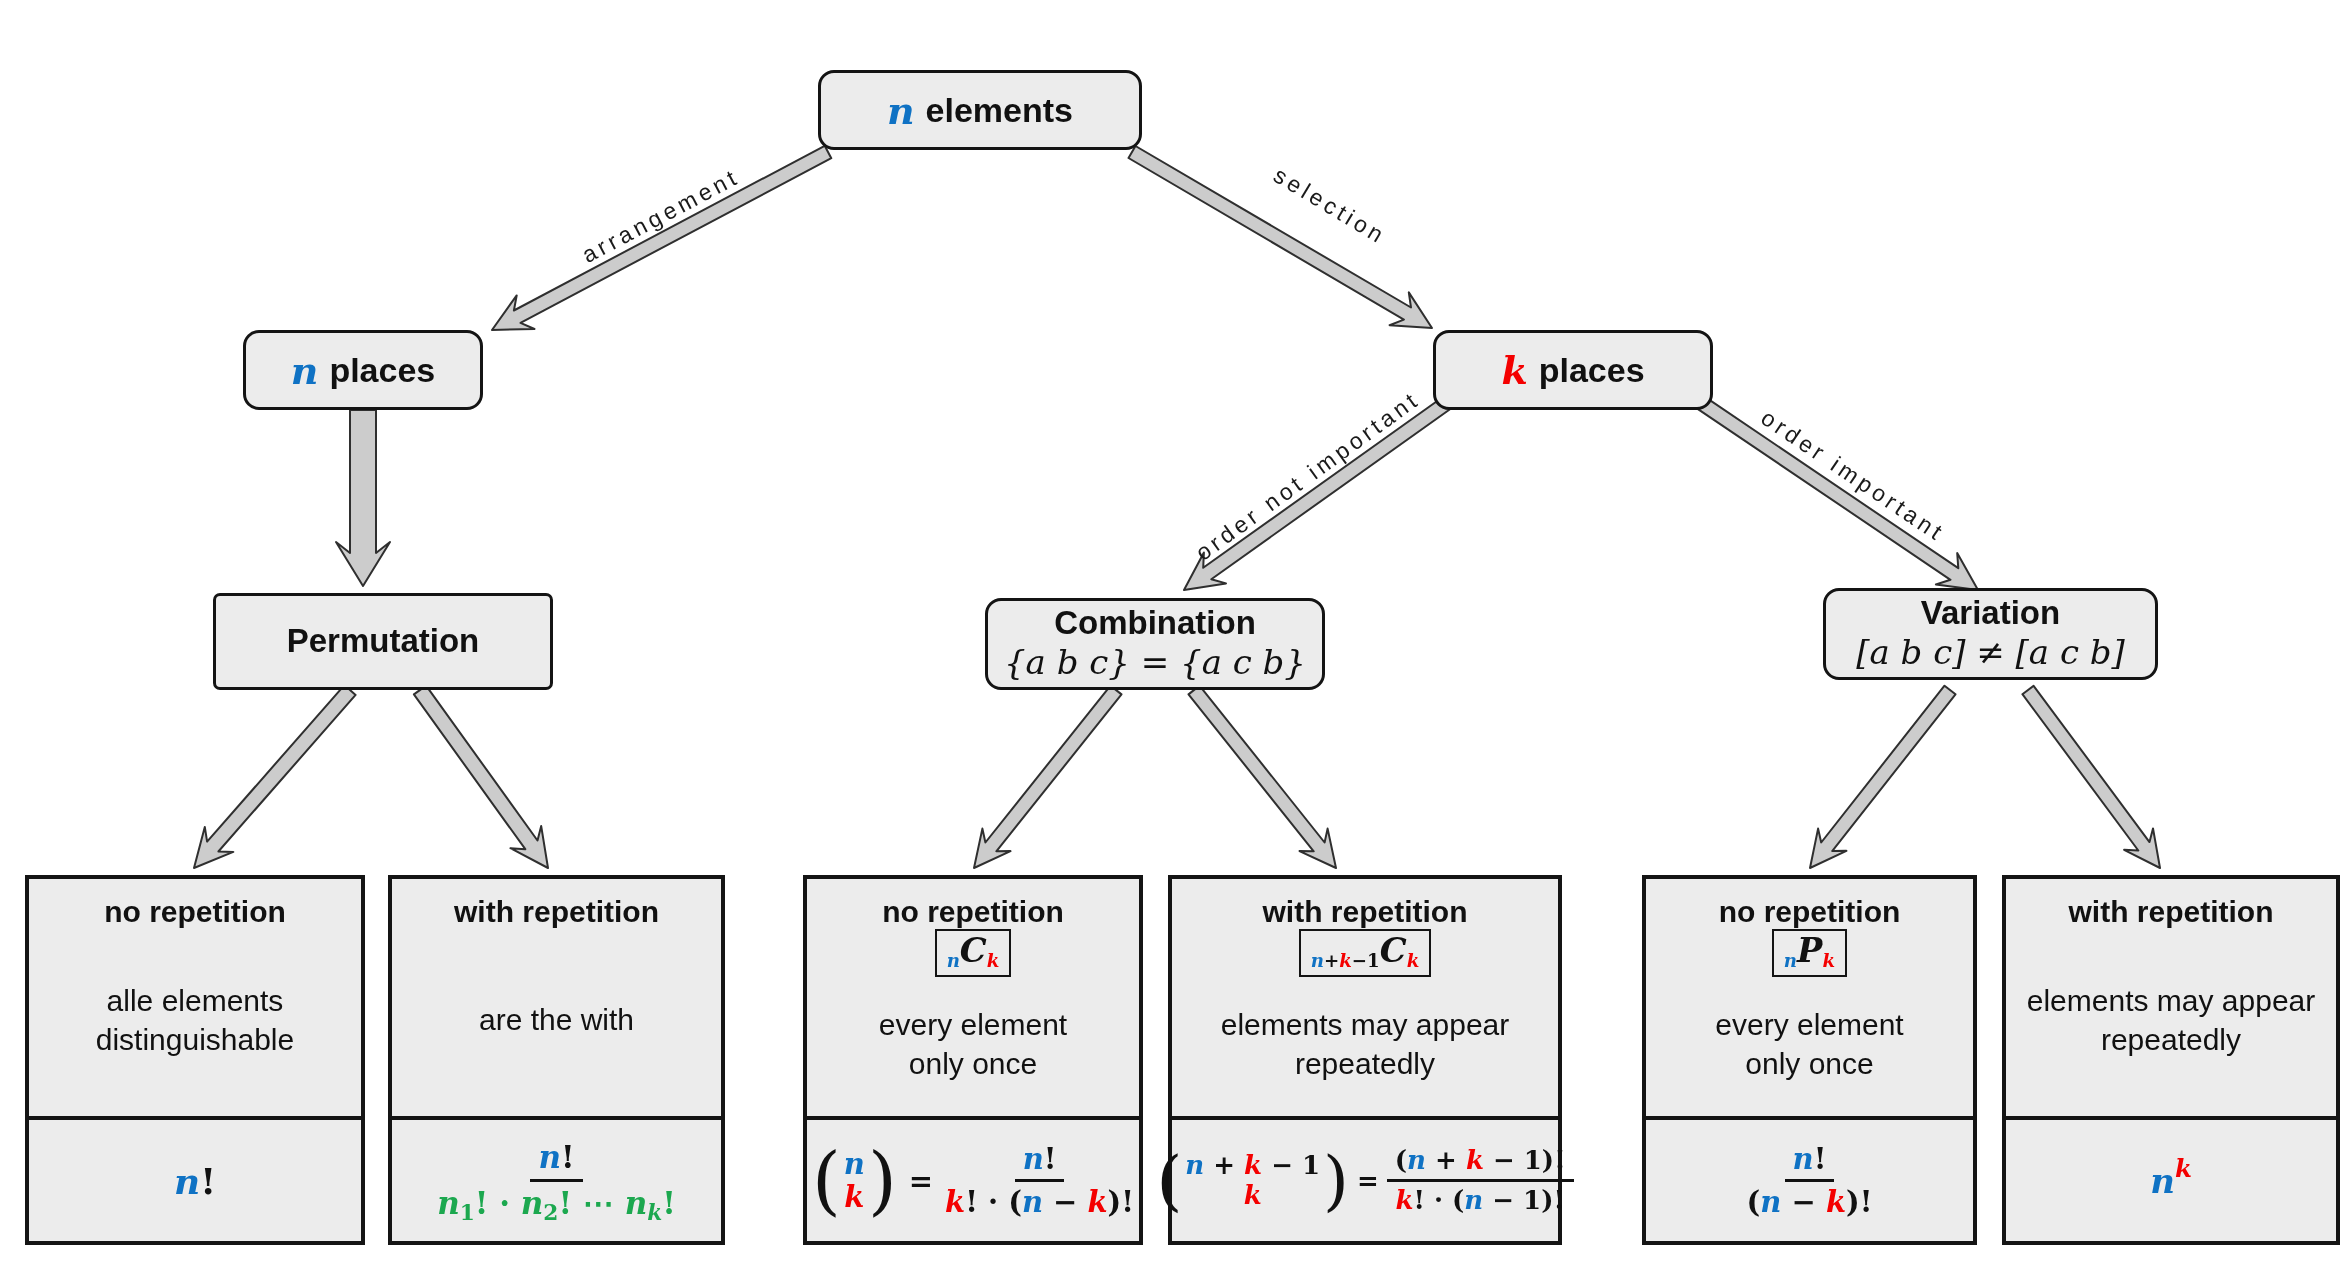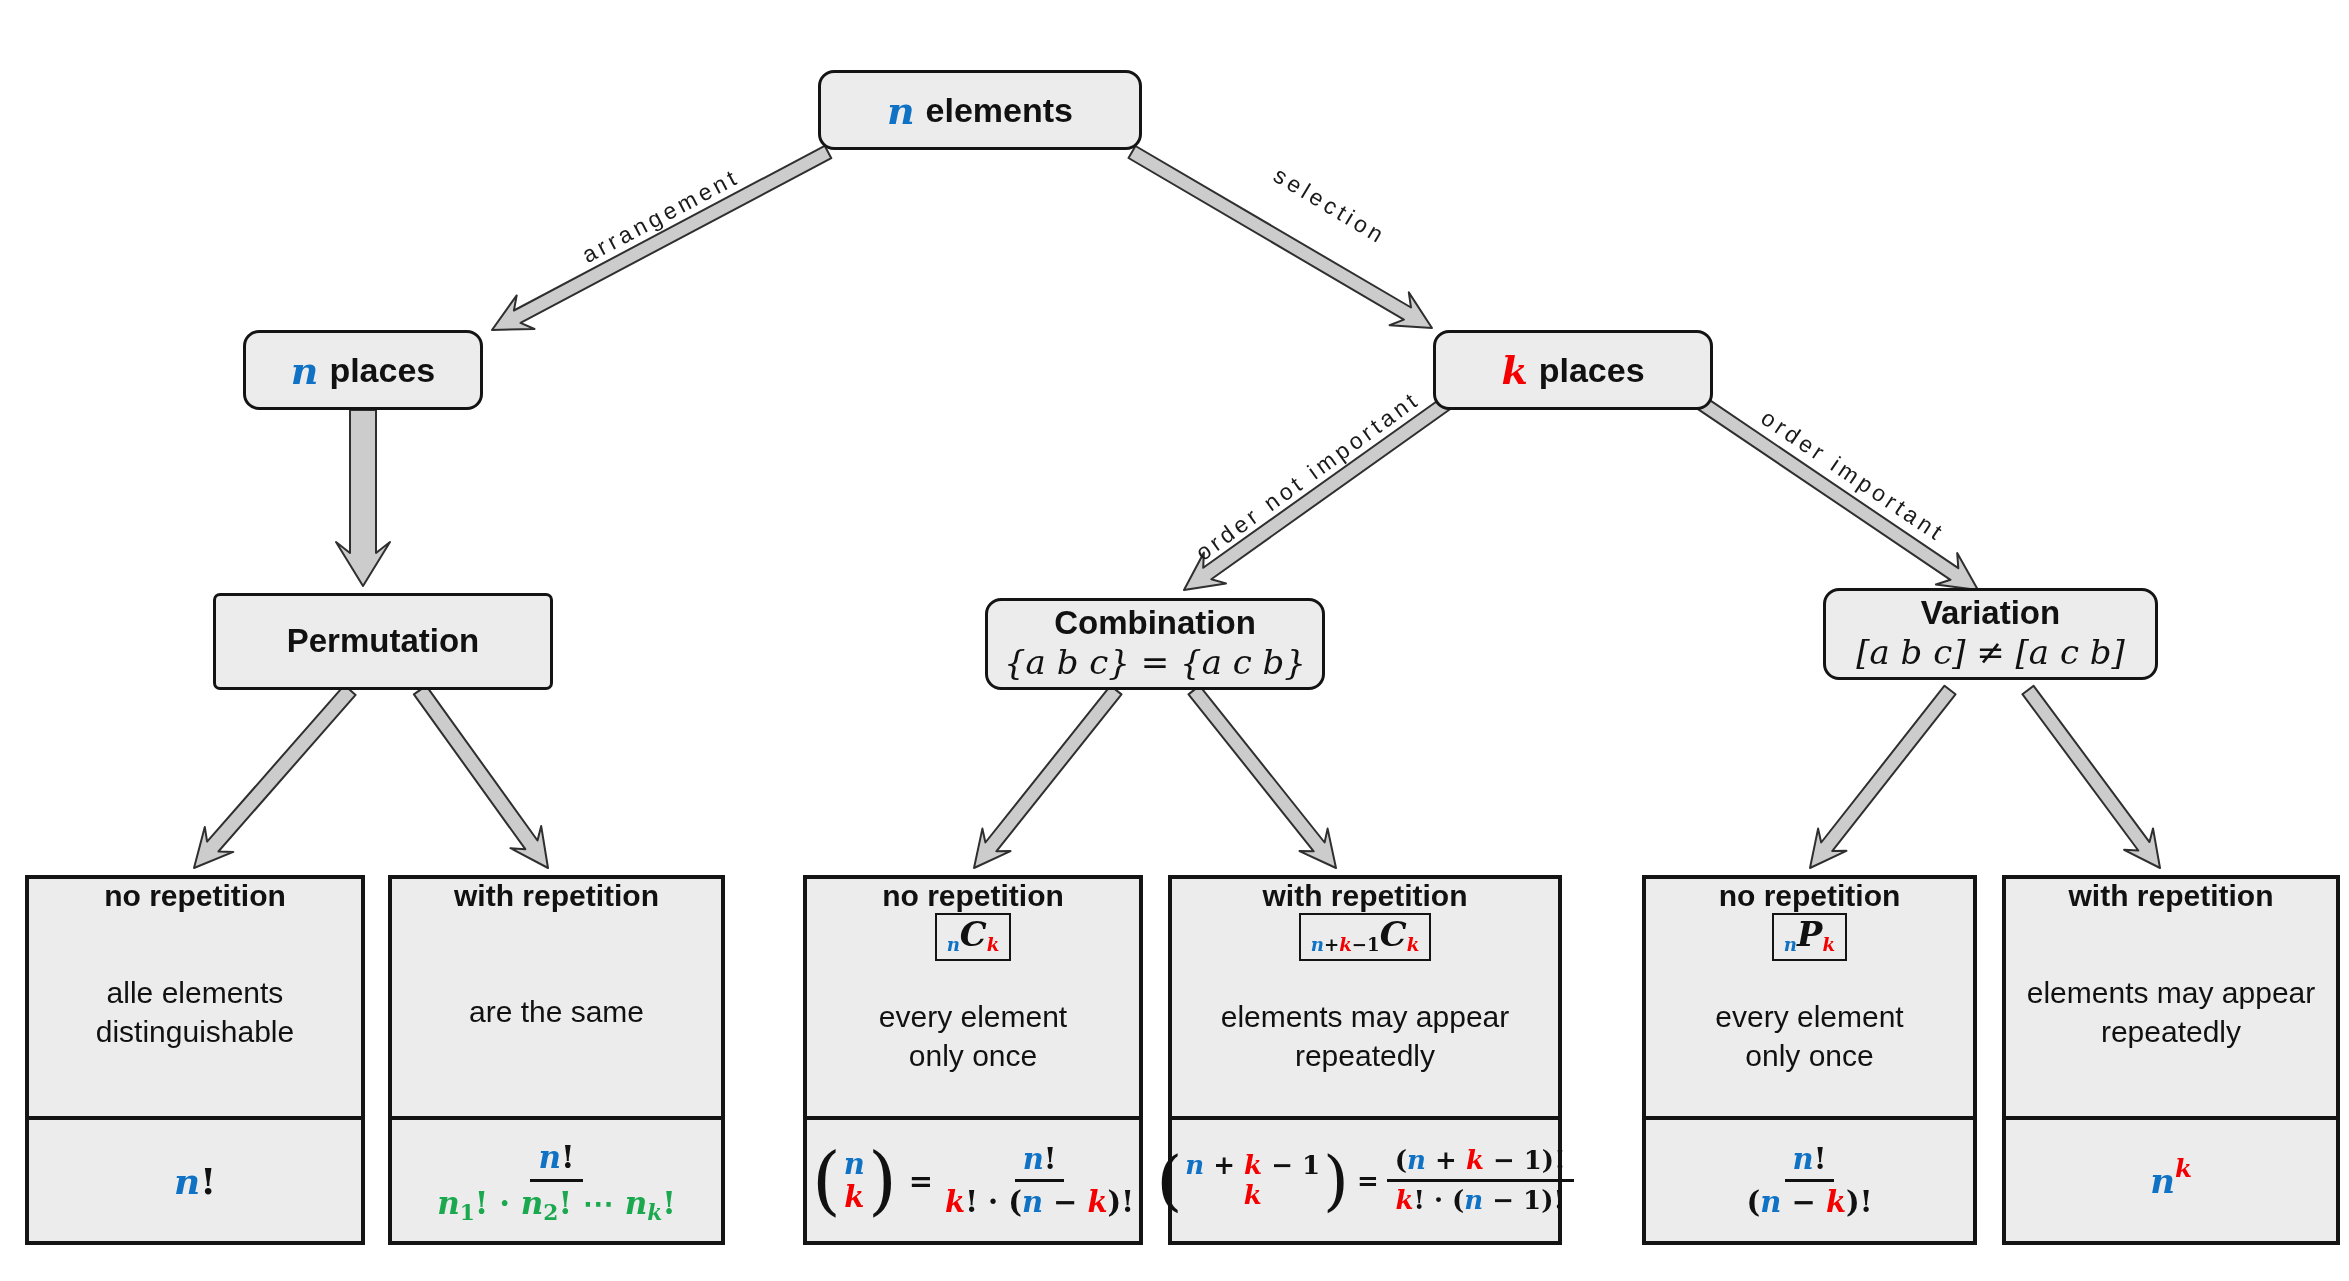--- a/index.html
+++ b/index.html
@@ -16,21 +16,21 @@
   .ntitle{font-weight:bold;font-size:33px;line-height:1.1;}
   .nsub{font-family:"DejaVu Serif",serif;font-style:italic;font-size:34px;line-height:1.2;}
 
   
   .edge-label{position:absolute;font-size:23px;letter-spacing:4px;white-space:nowrap;color:#1a1a1a;z-index:3;}
 
   
   .leaf{position:absolute;top:875px;height:370px;background:#ececec;border:4px solid #141414;
         box-sizing:border-box;display:flex;flex-direction:column;z-index:2;}
   .leaf-top{flex:1;border-bottom:4px solid #141414;display:flex;flex-direction:column;
-            align-items:center;}
+            align-items:center;padding-top:16px;}
   .leaf-title{font-size:30px;font-weight:bold;}
   .leaf-body{flex:1;display:flex;flex-direction:column;justify-content:center;
              font-size:30px;line-height:1.3;text-align:center;padding-bottom:6px;}
   .leaf-formula{height:121px;display:flex;align-items:center;justify-content:center;font-size:29px;}
   .leaf-formula.bigf{font-size:36px;}
   .leaf-formula.tight{font-size:26px;}
 
   
   .m{font-family:"DejaVu Serif",serif;font-weight:bold;font-style:italic;}
   .mu{font-family:"DejaVu Serif",serif;font-weight:bold;font-style:normal;}
@@ -112,21 +112,21 @@
     <div class="leaf-formula bigf">
       <span class="m mb">n</span>
         <span class="mu">!</span>
     </div>
   </div>
 
   <div class="leaf" style="left:388px;width:337px;">
     <div class="leaf-top">
       <div class="leaf-title">with repetition</div>
       <div class="leaf-body">
-        <div>are the same</div>
+        <div>are the with</div>
       </div>
     </div>
     <div class="leaf-formula" style="font-size:31px;">
       <span class="frac">
         <span class="num"><span class="m mb">n</span><span class="mu">!</span></span>
         <span class="den"><span class="m mg">n</span><span class="mu mg ssub">1</span><span class="mu mg">! · </span><span class="m mg">n</span><span class="mu mg ssub">2</span><span class="mu mg">! ⋯ </span><span class="m mg">n</span><span class="m mg ssub">k</span><span class="mu mg">!</span></span>
       </span>
     </div>
   </div>
 

